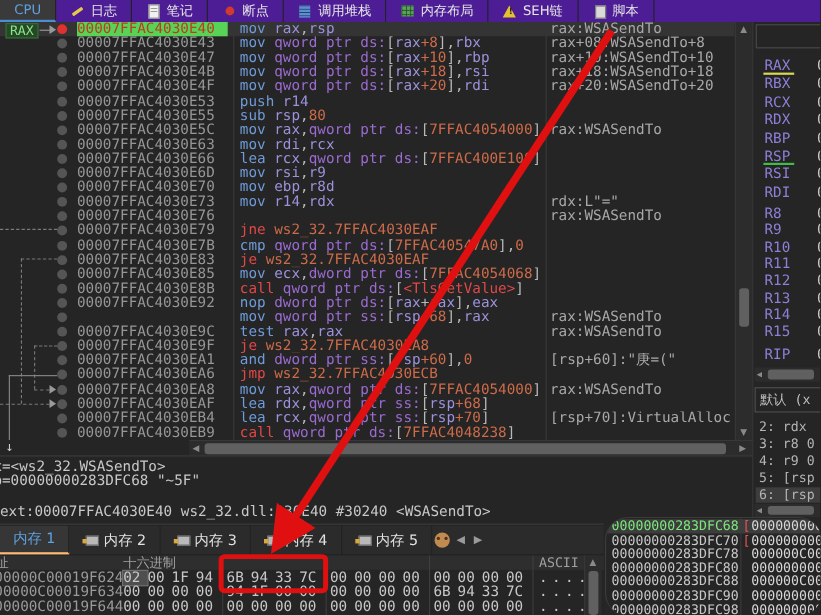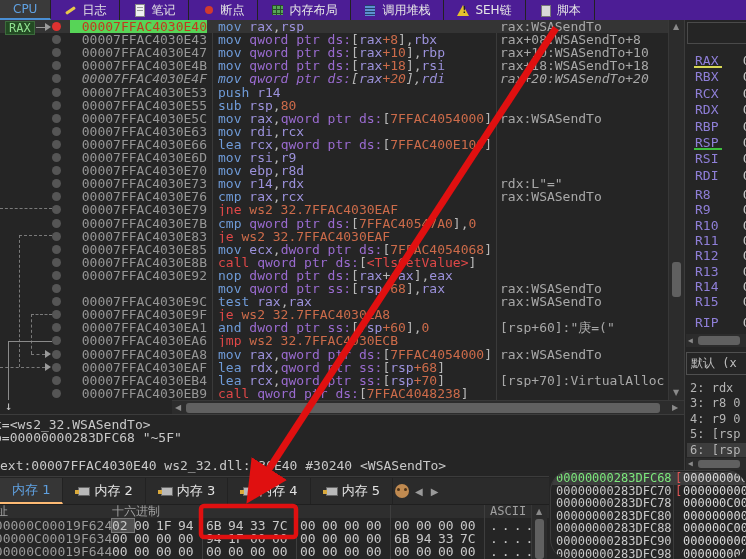--- a/index.html
+++ b/index.html
@@ -29,21 +29,21 @@
   .icn-seh::after{content:"!";position:absolute;left:5px;top:2px;font-size:8px;color:#222;font-weight:bold;}
   .icn-script::before{content:"";position:absolute;left:2px;top:1px;width:8px;height:10px;background:#d9d9d9;border:1px solid #777;}
 
   
   #disasm{position:absolute;left:0;top:20px;width:684px;height:394px;background:#252525;}
   .vline{position:absolute;top:0;width:1px;background:#3a3a3a;height:380px;}
   .drow{position:absolute;left:0;height:13.1px;width:668px;font-size:13px;line-height:13px;}
   .drow.selrow{background:#343434;}
   .bpdot{position:absolute;left:52px;top:2px;width:9px;height:9px;border-radius:50%;background:#555;}
   .bpdot.red{background:#de3230;}
-  .daddr{position:absolute;left:70px;width:137px;color:#969696;text-align:right;}
+  .daddr{position:absolute;left:70px;width:137px;color:#969696;}
   .daddr.hl{background:#57d457;color:#c03a20;}
   .dinstr{position:absolute;left:218px;width:278px;overflow:hidden;white-space:pre;}
   .dcmt{position:absolute;left:500px;width:167px;overflow:hidden;white-space:pre;color:#a8a8a8;}
   .tk-m{color:#6f9bd8;} .tk-p{color:#9a6bd0;} .tk-r{color:#9c92dc;}
   .tk-n{color:#cc6b4a;} .tk-g{color:#b8b8b8;} .tk-j{color:#e04848;} .tk-s{color:#e04848;}
 
   
   .jl{position:absolute;z-index:4;}
   .dashh{border-top:1px dashed #7a7a7a;height:0;}
   .dashv{border-left:1px dashed #7a7a7a;width:0;}
@@ -132,26 +132,26 @@
       </div>
       <div class="ttab">
         <div class="icn icn-notes"></div>
         <span>笔记</span>
       </div>
       <div class="ttab">
         <div class="icn icn-bp"></div>
         <span>断点</span>
       </div>
       <div class="ttab">
+        <div class="icn icn-stack"></div>
+        <span>调用堆栈</span>
+      </div>
+      <div class="ttab">
         <div class="icn icn-mem"></div>
         <span>内存布局</span>
-      </div>
-      <div class="ttab">
-        <div class="icn icn-stack"></div>
-        <span>调用堆栈</span>
       </div>
       <div class="ttab">
         <div class="icn icn-seh"></div>
         <span>SEH链</span>
       </div>
       <div class="ttab">
         <div class="icn icn-script"></div>
         <span>脚本</span>
       </div>
     </div>
@@ -177,21 +177,21 @@
           <div class="daddr">00007FFAC4030E47</div>
           <div class="dinstr"><span class="tk-m">mov </span><span class="tk-p">qword ptr </span><span class="tk-p">ds:</span><span class="tk-g">[</span><span class="tk-r">rax</span><span class="tk-n">+10</span><span class="tk-g">],</span><span class="tk-r">rbp</span></div>
           <div class="dcmt">rax+10:WSASendTo+10</div>
         </div>
         <div class="mono drow" style="top: 39.3px;">
           <div class="bpdot"></div>
           <div class="daddr">00007FFAC4030E4B</div>
           <div class="dinstr"><span class="tk-m">mov </span><span class="tk-p">qword ptr </span><span class="tk-p">ds:</span><span class="tk-g">[</span><span class="tk-r">rax</span><span class="tk-n">+18</span><span class="tk-g">],</span><span class="tk-r">rsi</span></div>
           <div class="dcmt">rax+18:WSASendTo+18</div>
         </div>
-        <div class="mono drow" style="top: 52.4px; font-style: italic;">
+        <div class="mono drow" style="top: 52.4px;">
           <div class="bpdot"></div>
           <div class="daddr">00007FFAC4030E4F</div>
           <div class="dinstr"><span class="tk-m">mov </span><span class="tk-p">qword ptr </span><span class="tk-p">ds:</span><span class="tk-g">[</span><span class="tk-r">rax</span><span class="tk-n">+20</span><span class="tk-g">],</span><span class="tk-r">rdi</span></div>
           <div class="dcmt">rax+20:WSASendTo+20</div>
         </div>
         <div class="mono drow" style="top: 65.5px;">
           <div class="bpdot"></div>
           <div class="daddr">00007FFAC4030E53</div>
           <div class="dinstr"><span class="tk-m">push </span><span class="tk-r">r14</span></div>
           <div class="dcmt"></div>
@@ -234,21 +234,20 @@
         </div>
         <div class="mono drow" style="top: 157.2px;">
           <div class="bpdot"></div>
           <div class="daddr">00007FFAC4030E73</div>
           <div class="dinstr"><span class="tk-m">mov </span><span class="tk-r">r14</span><span class="tk-g">,</span><span class="tk-r">rdx</span></div>
           <div class="dcmt">rdx:L"="</div>
         </div>
         <div class="mono drow" style="top: 170.3px;">
           <div class="bpdot"></div>
           <div class="daddr">00007FFAC4030E76</div>
-          <div class="dinstr"><span class="tk-m">cmp </span><span class="tk-r">rax</span><span class="tk-g">,</span><span class="tk-r">rcx</span></div>
           <div class="dcmt">rax:WSASendTo</div>
         </div>
         <div class="mono drow" style="top: 183.4px;">
           <div class="bpdot"></div>
           <div class="daddr">00007FFAC4030E79</div>
           <div class="dinstr"><span class="tk-j">jne </span><span class="tk-n">ws2_32.7FFAC4030EAF</span></div>
           <div class="dcmt"></div>
         </div>
         <div class="mono drow" style="top: 196.5px;">
           <div class="bpdot"></div>

